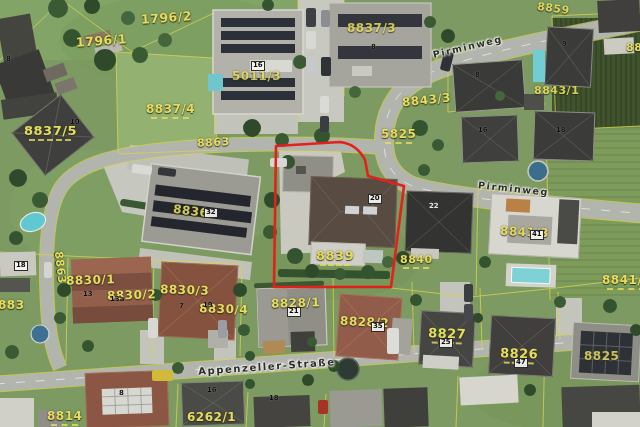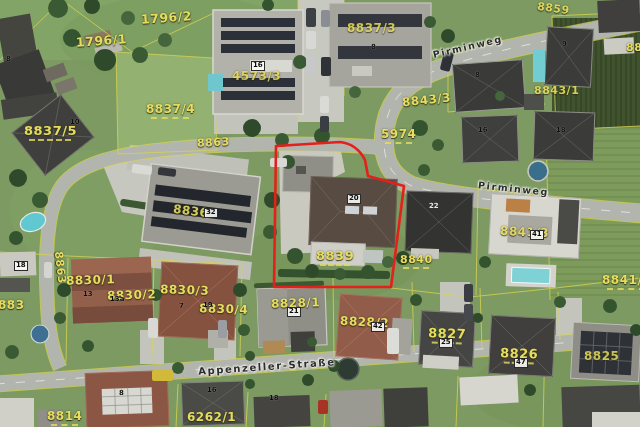--- a/index.html
+++ b/index.html
@@ -323,26 +323,26 @@
     <rect x="44" y="262" width="8" height="16" rx="2" fill="#d4d4d0"></rect>
   </g>
 
   <path d="M276,146 L340,142 Q357,144 365,160 L368,176 L404,186 L391,287 L274,287 Z" fill="none" stroke="#e3211a" stroke-width="2.6" stroke-linejoin="round"></path>
 </svg>
 
 <div class="plabel" style="left:76px;top:35px;font-size:12.5px;transform:rotate(-4deg)">1796/1</div>
 <div class="plabel" style="left:141px;top:12px;font-size:12.5px;transform:rotate(-4deg)">1796/2</div>
 <div class="plabel dash" style="left:24px;top:124px;font-size:13px">8837/5</div>
 <div class="plabel dash" style="left:146px;top:103px">8837/4</div>
-<div class="plabel" style="left:232px;top:70px;opacity:.85">4573/3</div>
+<div class="plabel" style="left:232px;top:70px;opacity:.85">5011/3</div>
 <div class="plabel" style="left:347px;top:22px;opacity:.85">8837/3</div>
 <div class="plabel" style="left:537px;top:3px;font-size:11px;transform:rotate(8deg);opacity:.9">8859</div>
 <div class="plabel" style="left:197px;top:137px;font-size:11px;transform:rotate(-3deg)">8863</div>
 <div class="plabel" style="left:44px;top:262px;font-size:11px;transform:rotate(83deg)">8863</div>
-<div class="plabel dash" style="left:381px;top:128px">5974</div>
+<div class="plabel dash" style="left:381px;top:128px">5825</div>
 <div class="plabel" style="left:402px;top:94px;transform:rotate(-6deg)">8843/3</div>
 <div class="plabel" style="left:534px;top:85px;font-size:11px;opacity:.9">8843/1</div>
 <div class="plabel" style="left:626px;top:42px;font-size:11px">88</div>
 <div class="plabel" style="left:173px;top:205px;transform:rotate(7deg);opacity:.9">8836</div>
 <div class="plabel dash" style="left:316px;top:249px;font-size:13px">8839</div>
 <div class="plabel dash" style="left:400px;top:254px;font-size:11px">8840</div>
 <div class="plabel dash" style="left:602px;top:274px">8841/1</div>
 <div class="plabel" style="left:500px;top:226px;transform:rotate(3deg);opacity:.9">8841/3</div>
 <div class="plabel" style="left:66px;top:274px;transform:rotate(-2deg)">8830/1</div>
 <div class="plabel" style="left:107px;top:289px;transform:rotate(-2deg)">8830/2</div>
@@ -363,25 +363,25 @@
 
 <div class="hnum" style="left:6px;top:56px">8</div>
 <div class="hnum chip" style="left:251px;top:61px">16</div>
 <div class="hnum" style="left:371px;top:44px">8</div>
 <div class="hnum" style="left:70px;top:119px">10</div>
 <div class="hnum" style="left:562px;top:41px">9</div>
 <div class="hnum chip" style="left:204px;top:208px">32</div>
 <div class="hnum" style="left:475px;top:72px">8</div>
 <div class="hnum" style="left:478px;top:127px">16</div>
 <div class="hnum" style="left:556px;top:127px">18</div>
-<div class="hnum chip" style="left:347px;top:194px">20</div>
+<div class="hnum chip" style="left:368px;top:194px">20</div>
 <div class="hnum" style="left:429px;top:203px;color:#e8e8e2;text-shadow:none">22</div>
 <div class="hnum chip" style="left:530px;top:230px">41</div>
 <div class="hnum chip" style="left:287px;top:307px">21</div>
-<div class="hnum chip" style="left:371px;top:322px">42</div>
+<div class="hnum chip" style="left:371px;top:322px">35</div>
 <div class="hnum chip" style="left:439px;top:338px">25</div>
 <div class="hnum chip" style="left:514px;top:358px">47</div>
 <div class="hnum" style="left:83px;top:291px">13</div>
 <div class="hnum" style="left:110px;top:296px">13a</div>
 <div class="hnum" style="left:179px;top:303px">7</div>
 <div class="hnum" style="left:203px;top:302px">19</div>
 <div class="hnum" style="left:207px;top:387px">16</div>
 <div class="hnum" style="left:269px;top:395px">18</div>
 <div class="hnum" style="left:119px;top:390px">8</div>
 <div class="hnum chip" style="left:14px;top:261px">18</div>

